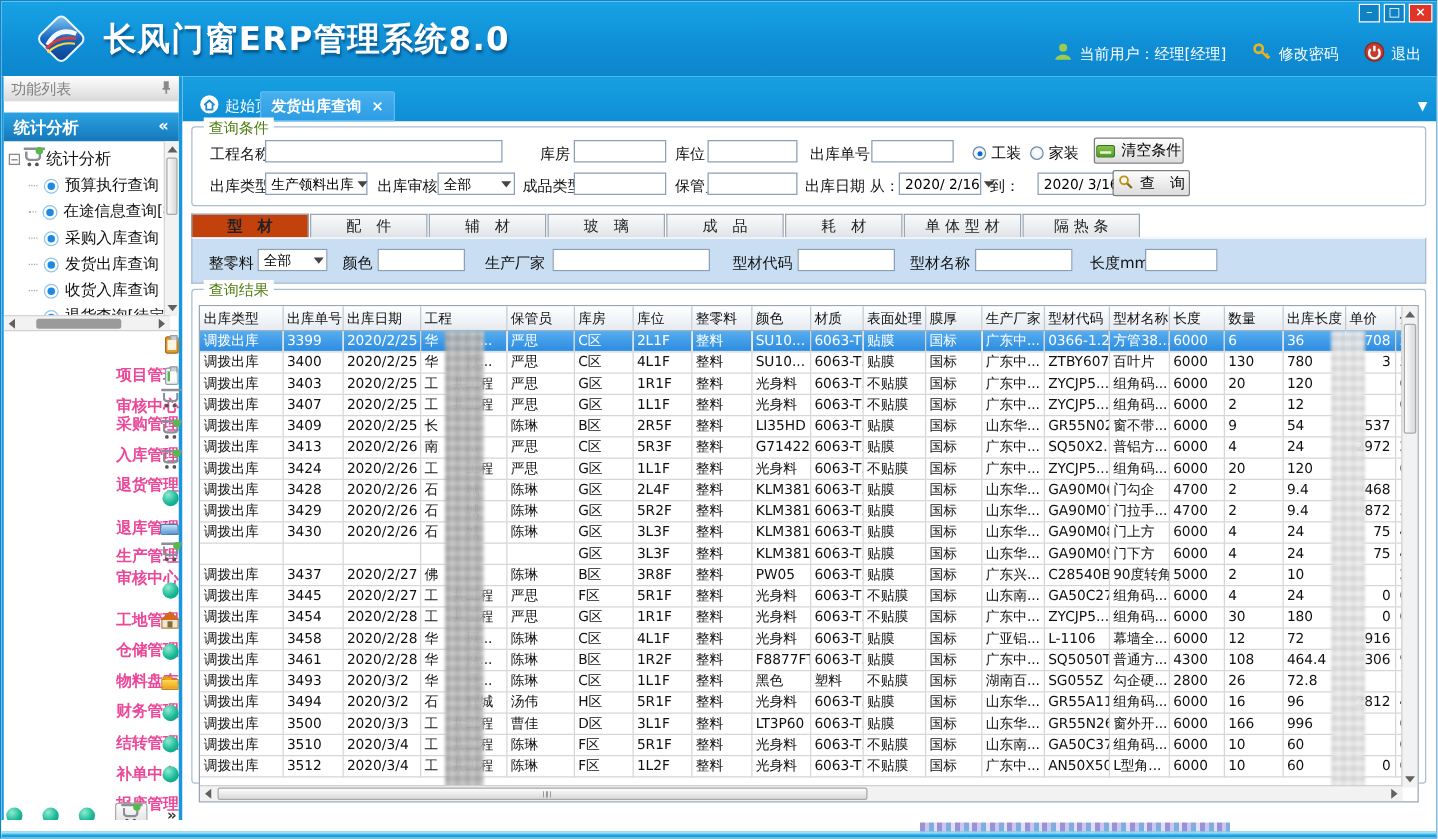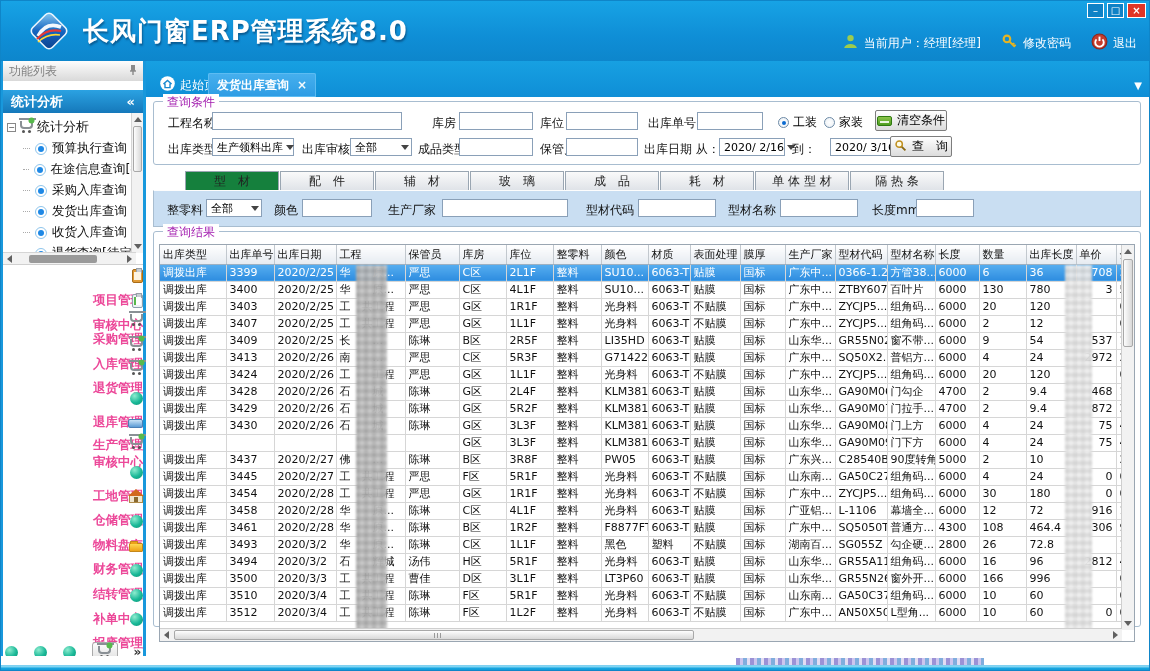--- a/index.html
+++ b/index.html
@@ -80,41 +80,41 @@
   .tabbar { position:absolute; left:0; top:0; width:100%; height:36px;
     background:linear-gradient(#17a0e2,#0f8ed6); }
   .tab { position:absolute; bottom:0; height:24px; display:flex; align-items:center; gap:5px;
     padding:0 9px; color:#fff; font-size:12px; cursor:pointer; border-radius:2px 2px 0 0; }
   .tab-home { left:5px; }
   .tab-active { left:62px; background:linear-gradient(#47b0ee,#2d9ce4); font-weight:bold; box-shadow:0 0 0 1px #5cbcf2 inset; }
   .tab-close { font-size:12px; margin-left:3px; opacity:.95; }
   .tab-overflow { position:absolute; right:9px; bottom:6px; color:#fff; font-size:10px; cursor:pointer; }
 
   .groupbox { position:absolute; border:1px solid #a8bdd0; border-radius:3px; }
-  .legend { position:absolute; top:-8px; left:9px; background:#fff; padding:0 4px; font-size:12px; color:#a21caf; }
+  .legend { position:absolute; top:-8px; left:9px; background:#fff; padding:0 4px; font-size:12px; color:#4d7c0f; }
 
   .qbox { left:7px; top:40px; width:988px; height:64px; }
   .flabel { position:absolute; font-size:12px; color:#111; white-space:nowrap; }
   .tbox { position:absolute; height:18px; background:#fff; border:1px solid #8aa0b8; }
   .combo { position:absolute; height:18px; background:#fff; border:1px solid #8aa0b8; font-size:11px;
     display:flex; align-items:center; justify-content:space-between; padding:0 2px 0 4px; cursor:pointer; white-space:nowrap; }
   .caret { width:0; height:0; border-left:4px solid transparent; border-right:4px solid transparent; border-top:5px solid #444; flex:none; margin-left:3px; }
   .radio { position:absolute; display:flex; align-items:center; gap:4px; font-size:12px; cursor:pointer;font-family:Liberation Mono, monospace; }
   .rdot { width:11px; height:11px; border-radius:50%; border:1px solid #6d8aa6; background:radial-gradient(#fff,#e8eef4); position:relative; }
   .rdot.on::after { content:""; position:absolute; inset:2.5px; border-radius:50%; background:#0a6ad0; }
   .btn { position:absolute; height:21px; border:1px solid #7d7d7d; border-radius:2px;
     background:linear-gradient(#fefefe,#dcdcdc); font-size:12px; display:flex; align-items:center;
     justify-content:center; gap:5px; cursor:pointer; }
 
   .subpanel { position:absolute; left:7px; top:110px; width:988px; height:56px; }
   .subtabs { display:flex; height:19px; }
   .subtab { width:94px; border:1px solid #9aa6b2; border-bottom:none; margin-right:1px;
     background:linear-gradient(#fafafa,#dfe3e8); font-size:12px; display:flex; align-items:center;
     justify-content:center; cursor:pointer; color:#222; white-space:nowrap; }
-  .subtab.active { background:#15803d; font-weight:normal;margin-left:32px; }
+  .subtab.active { background:#c2410c; font-weight:bold; }
   .subbody { position:relative; height:37px; background:#c9def2; border:1px solid #a8bdd0; border-top:1px solid #fdfdfd; }
 
   .rbox { left:7px; top:170px; width:988px; height:396px; }
   .grid { position:absolute; left:5px; top:12px; width:976px; height:398px; border:1px solid #9aa6b2; background:#fff; overflow:hidden; }
   table.dgrid { border-collapse:collapse; table-layout:fixed; width:962px; font-size:11px; }
   .dgrid th { background:linear-gradient(#ffffff,#e6ebf1); border-right:1px solid #c2c8ce;
     border-bottom:1px solid #9cb0c2; height:19px; font-weight:normal; text-align:left;
     padding:0 3px; white-space:nowrap; overflow:hidden; color:#111; }
   .dgrid td { border-right:1px solid #d6d6d6; border-bottom:1px solid #d6d6d6; height:17px;
     padding:0 3px; white-space:nowrap; overflow:hidden; color:#111; }

